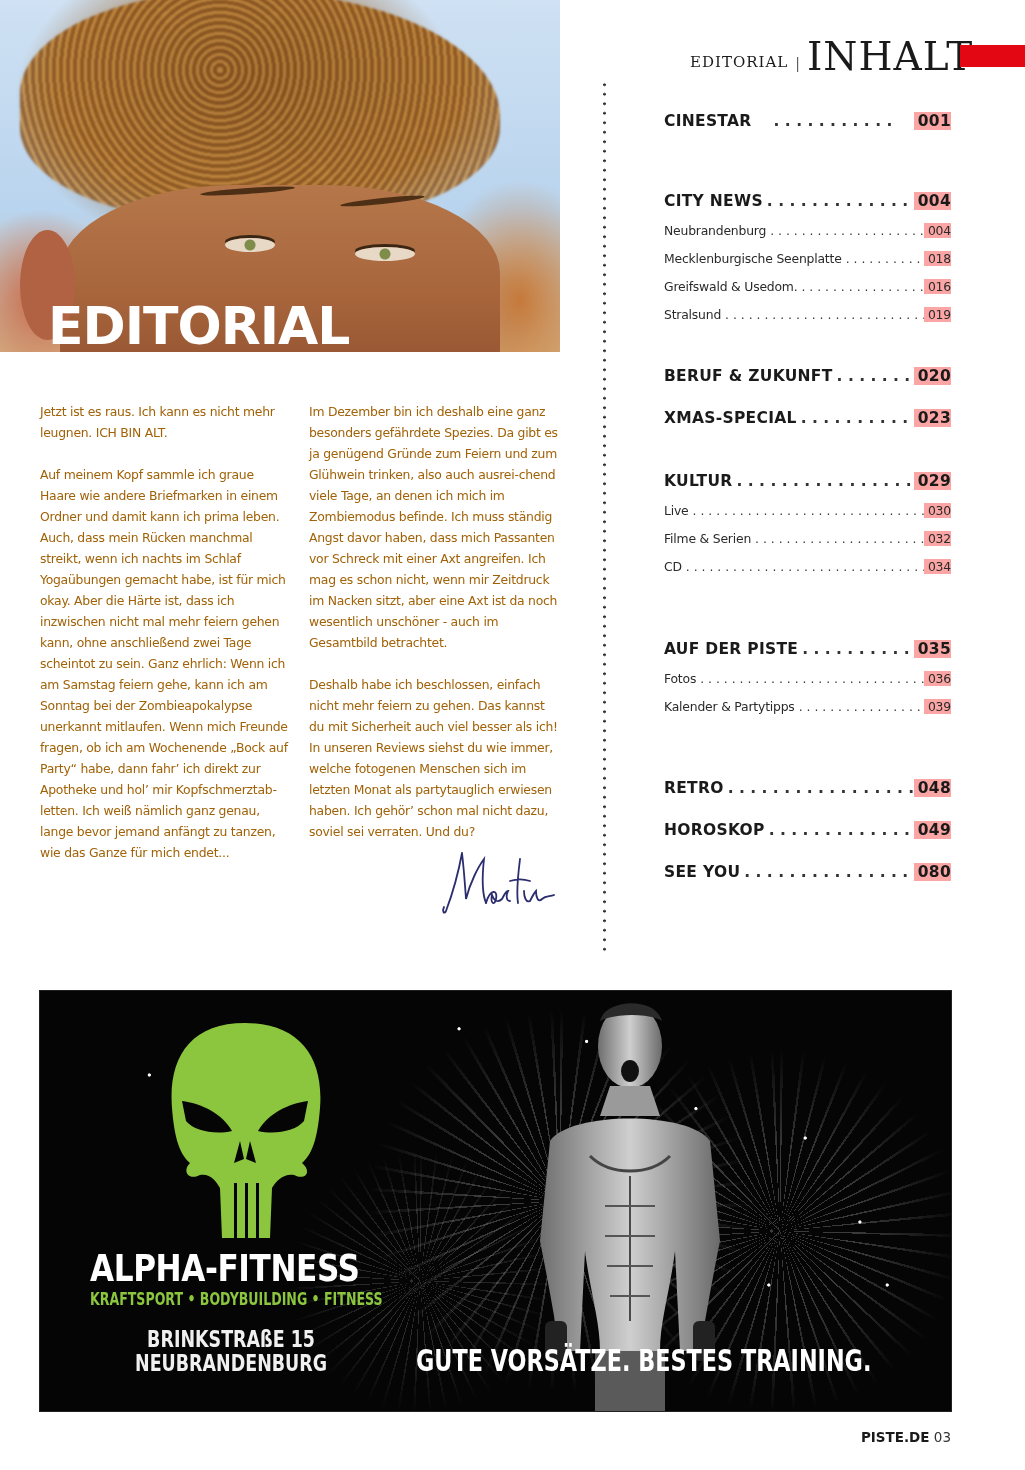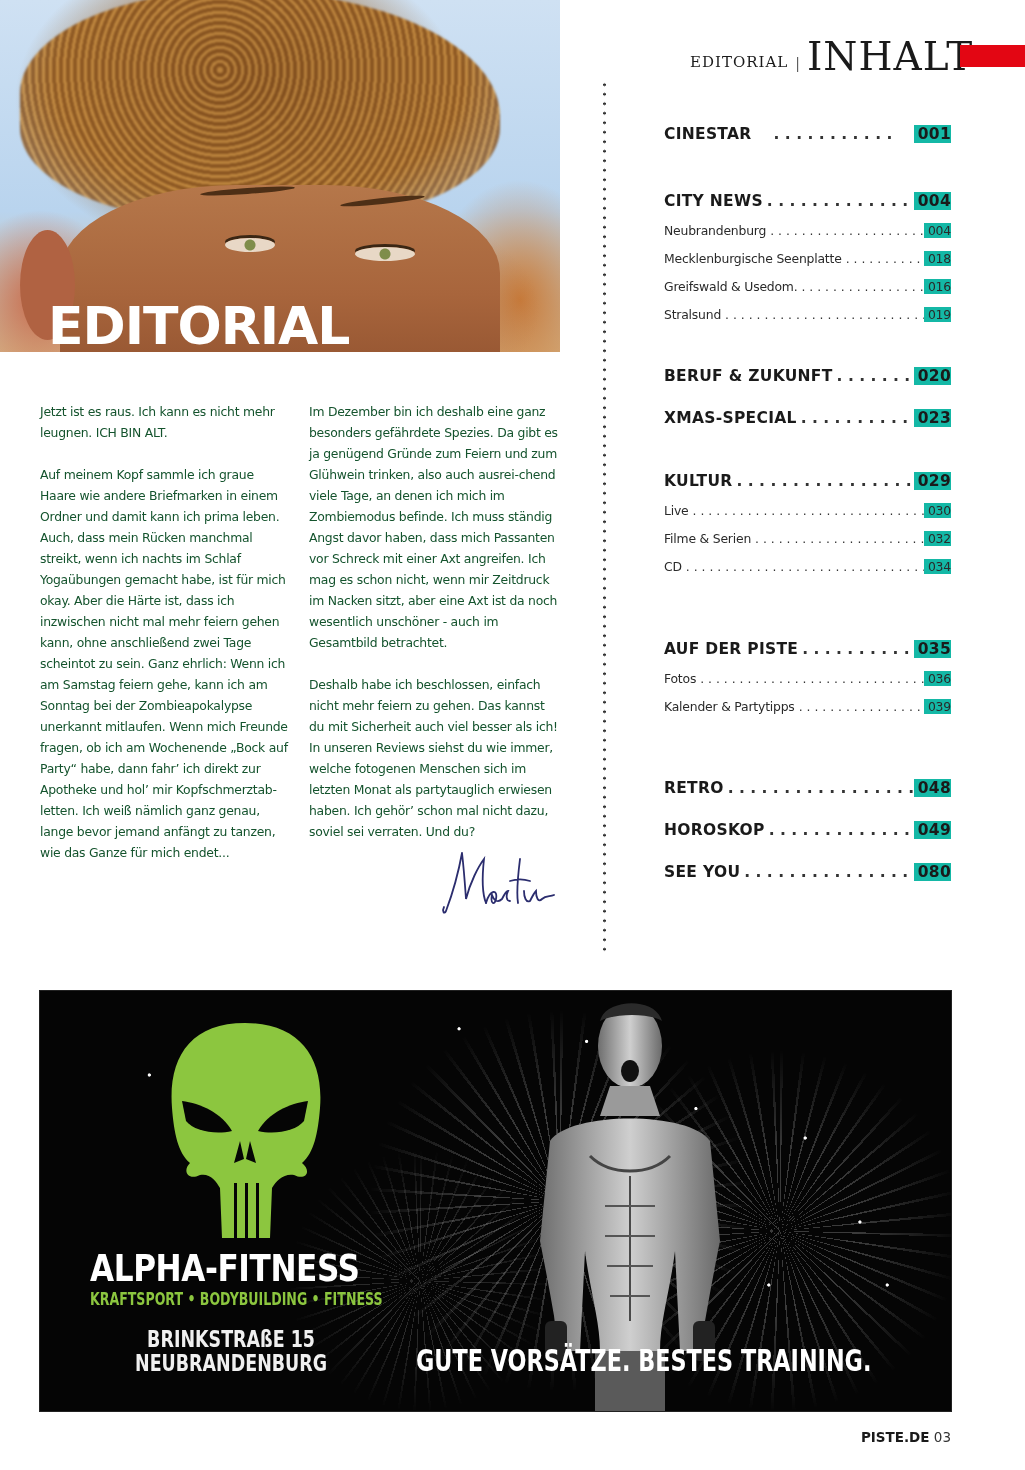--- a/index.html
+++ b/index.html
@@ -48,21 +48,21 @@
     position: absolute; left: 48px; top: 300px;
     font-family: "DejaVu Sans", sans-serif; font-weight: 800; font-size: 52px;
     color: #ffffff; letter-spacing: -1px; line-height: 1;
     height: 52px; overflow: hidden;
   }
 
   
   .col {
     position: absolute; top: 401px; width: 252px;
     font-family: "DejaVu Sans", sans-serif; font-size: 12.4px; line-height: 21px;
-    color: #14532d; letter-spacing: -0.25px;
+    color: #a16207; letter-spacing: -0.25px;
   }
   .col p { margin-bottom: 21px; }
   .col-1 { left: 40px; }
   .col-2 { left: 309px; }
   .signature {
     position: absolute; left: 440px; top: 845px; width: 115px; height: 75px;
   }
 
   
   .divider {
@@ -86,21 +86,21 @@
   .toc-row {
     position: absolute; left: 0; width: 287px; display: flex; align-items: baseline;
     white-space: nowrap; overflow: hidden;
   }
   .toc-row.main { font-family: "DejaVu Sans", sans-serif; font-weight: 700; font-size: 15.5px; color: #1a1a1a; letter-spacing: 0.3px; }
   .toc-row.sub { font-family: "DejaVu Sans", sans-serif; font-size: 12.4px; color: #2a2a2a; letter-spacing: -0.2px; }
   .toc-row .lbl { flex: 0 0 auto; padding-right: 4px; }
   .toc-row .dots { flex: 1 1 auto; overflow: hidden; color: #333; letter-spacing: 3px; }
   .toc-row.main .dots { letter-spacing: 5px; font-weight: 700; }
   .toc-row .dots::before { content: ". . . . . . . . . . . . . . . . . . . . . . . . . . . . . . . . . . . . . . . . . . . . . . . . . . . . . . . . . . . . . . . . . . . . . . ."; letter-spacing: 0; }
-  .toc-row .pg { flex: 0 0 auto; padding-left: 4px; background: #14b8a6; }
+  .toc-row .pg { flex: 0 0 auto; padding-left: 4px; background: #fca5a5; }
 
   
   .ad {
     position: absolute; left: 39px; top: 990px; width: 913px; height: 422px;
     background: #050505; overflow: hidden; border: 1px solid #222;
   }
   .ad .fw {
     position: absolute; border-radius: 50%;
     background: repeating-conic-gradient(from 0deg, rgba(255,255,255,0.22) 0deg 1deg, transparent 1deg 7deg);
     -webkit-mask: radial-gradient(circle, #000 0 30%, transparent 72%);
@@ -186,21 +186,21 @@
 <div class="divider"></div>
 
 <div class="header">
   <span class="small">EDITORIAL</span>
   <span class="sep">|</span>
   <span class="big">INHALT</span>
 </div>
 <div class="red-bar"></div>
 
 <div class="toc" id="toc">
-    <div class="toc-row main" style="top: 125px; gap: 18px;">
+    <div class="toc-row main" style="top: 112px; gap: 18px;">
       <span class="lbl">CINESTAR</span>
       <span class="dots"></span>
       <span class="pg">001</span>
     </div>
     <div class="toc-row main" style="top: 192px;">
       <span class="lbl">CITY NEWS</span>
       <span class="dots"></span>
       <span class="pg">004</span>
     </div>
     <div class="toc-row sub" style="top: 223px;">

